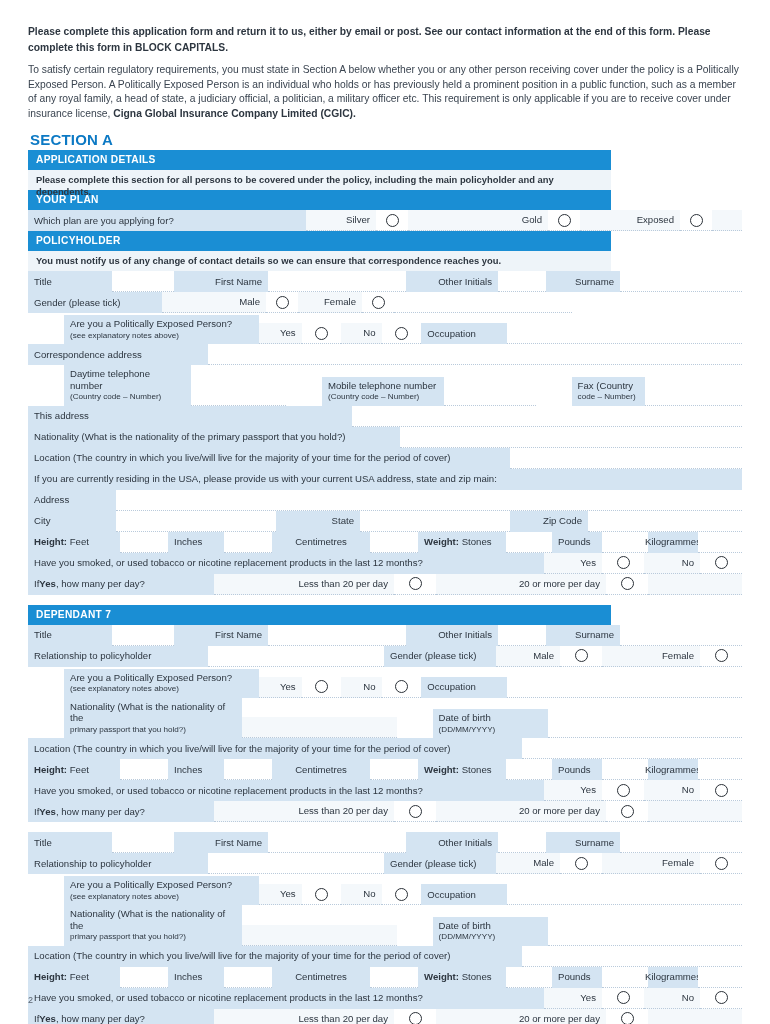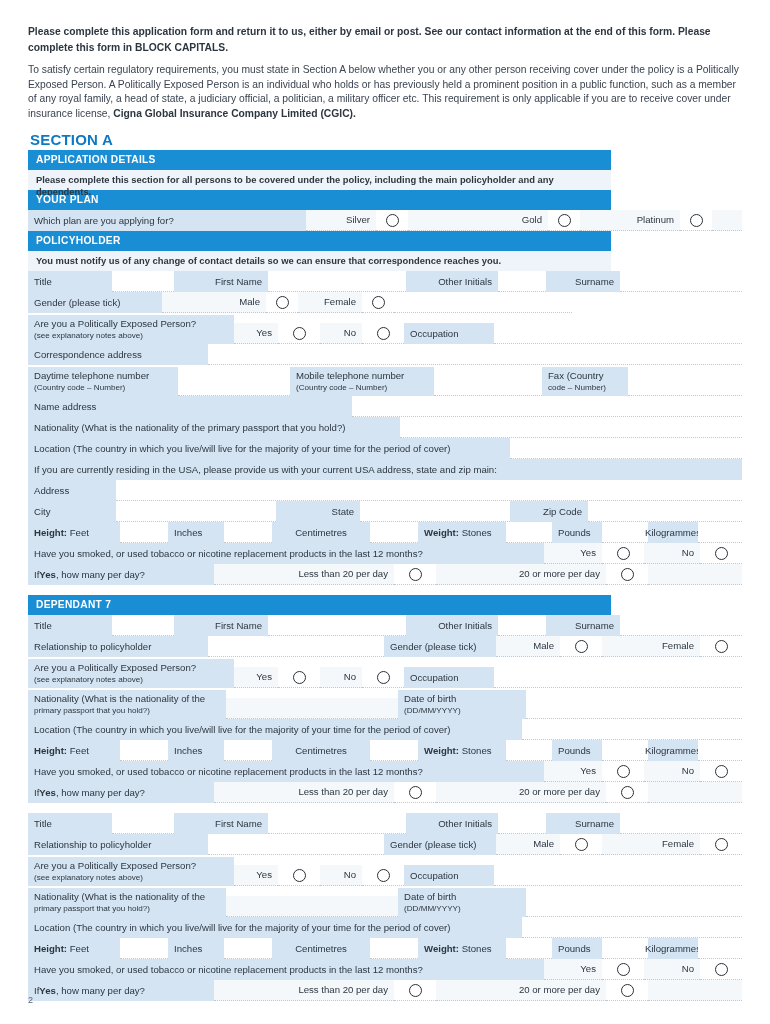--- a/index.html
+++ b/index.html
@@ -108,20 +108,21 @@
   .inp   { background: #ffffff; border-bottom: 1px dotted #b9cadb; }
   .inp2  { background: #f4f8fb; border-bottom: 1px dotted #b9cadb; }
   .right { justify-content: flex-end; text-align: right; }
   .center{ justify-content: center; text-align: center; }
   .bold  { font-weight: bold; }
   .stack {
     display: block;
     line-height: 11.5px;
     padding-top: 3px;
     padding-bottom: 3px;
+    margin-left: 36px;
   }
   .stack .l1 { font-size: 9.6px; display:block; }
   .stack .l2 { font-size: 8.1px; display:block; }
 
   .radio-cell {
     display: flex;
     align-items: center;
     justify-content: center;
     background: #ffffff;
     border-bottom: 1px dotted #b9cadb;
@@ -171,21 +172,21 @@
       <div class="row">
         <div class="cell lbl" style="width:278px">Which plan are you applying for?</div>
         <div class="cell inp2 right" style="width:70px">Silver</div>
         <div class="radio-cell" style="width:32px">
             <span class="radio"></span>
           </div>
         <div class="cell inp2 right" style="width:140px">Gold</div>
         <div class="radio-cell" style="width:32px">
             <span class="radio"></span>
           </div>
-        <div class="cell inp2 right" style="width:100px">Platinum</div>
+        <div class="cell inp2 right" style="width:100px">Exposed</div>
         <div class="radio-cell" style="width:32px">
             <span class="radio"></span>
           </div>
         <div class="cell inp2" style="width:30px"></div>
       </div>
     </div>
 
     <div class="blk">
       <div class="bar">POLICYHOLDER</div>
       <div class="note">You must notify us of any change of contact details so we can ensure that correspondence reaches you.</div>
@@ -248,21 +249,21 @@
         </div>
         <div class="cell inp" style="width:108px"></div>
         <div class="cell lbl stack" style="width:86px">
           <span class="l1">Fax (Country</span>
           <span class="l2">code – Number)</span>
         </div>
         <div class="cell inp" style="width:114px"></div>
       </div>
 
       <div class="row">
-        <div class="cell lbl" style="width:324px">Name address</div>
+        <div class="cell lbl" style="width:324px">This address</div>
         <div class="cell inp" style="width:390px"></div>
       </div>
 
       <div class="row">
         <div class="cell lbl" style="width:372px">Nationality (What is the nationality of the primary passport that you hold?)</div>
         <div class="cell inp" style="width:342px"></div>
       </div>
 
       <div class="row">
         <div class="cell lbl" style="width:482px">Location  (The country in which you live/will live for the majority of your time for the period of cover)</div>

